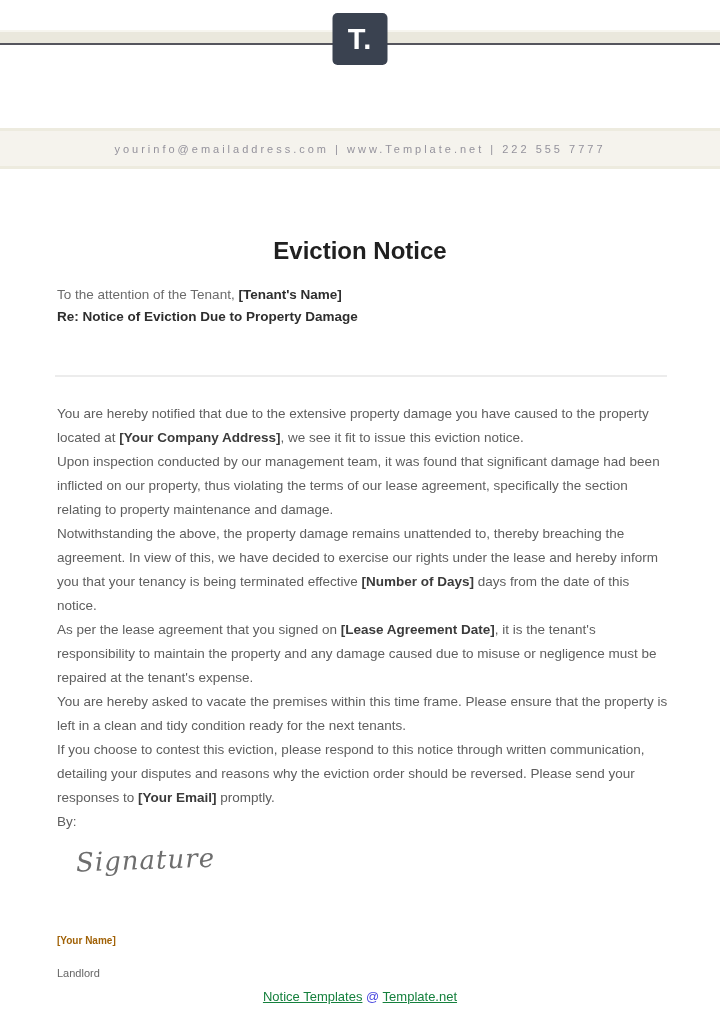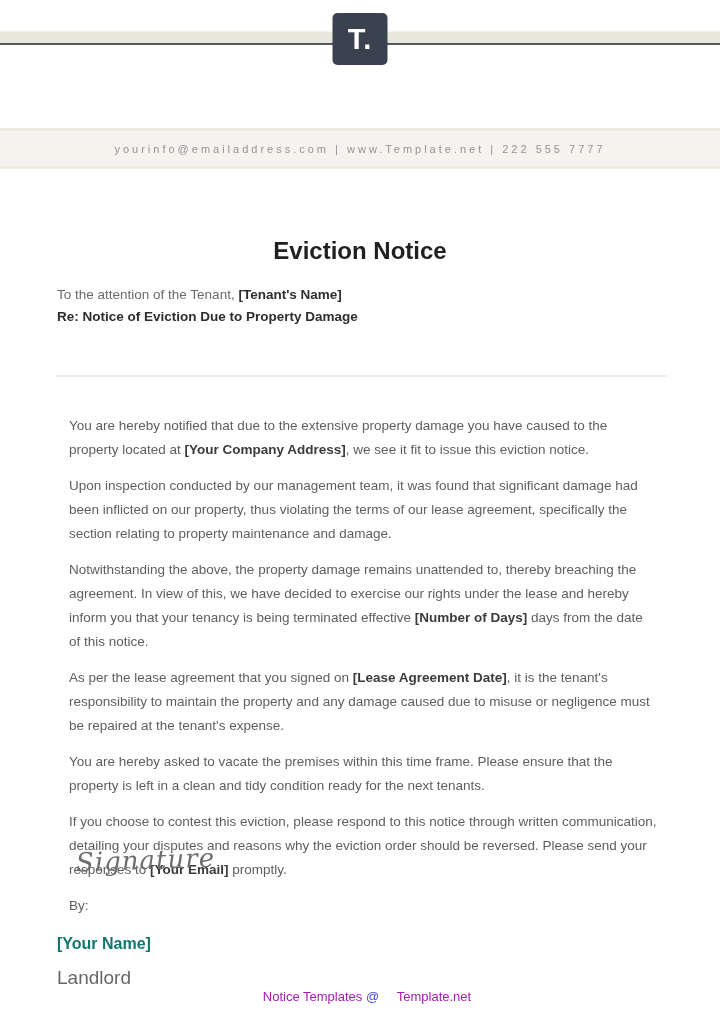--- a/index.html
+++ b/index.html
@@ -56,43 +56,43 @@
 
   .divider {
     position: absolute; top: 375px; left: 55px; right: 53px;
     height: 2px; background: #ececec;
   }
 
   .body-text {
     position: absolute; top: 402px; left: 57px; width: 612px;
     font-size: 13.5px; line-height: 24px; color: #5e5e5e;
   }
-  .body-text p { margin: 12px; }
+  .body-text p { margin: 0; }
   .body-text .bold { color: #3b3b3b; font-weight: 700; }
 
   .signature {
     position: absolute; top: 845px; left: 76px;
     font-family: "DejaVu Serif", serif; font-style: italic;
     font-size: 26px; color: #6e6e6e; letter-spacing: 1px;
     transform: rotate(-2deg);
   }
   .signer-name {
     position: absolute; top: 935px; left: 57px;
-    font-size: 16px; font-weight: 700; color: #0f766e;
+    font-size: 10px; font-weight: 700; color: #a16207;
   }
   .signer-title {
     position: absolute; top: 967px; left: 57px;
-    font-size: 19px; color: #666666;
+    font-size: 11px; color: #666666;
   }
 
   .footer {
     position: absolute; top: 989px; left: 0; right: 0;
     text-align: center; font-size: 13px; color: #4b4ae0;
   }
-  .footer a { color: #a21caf; cursor: pointer; margin-left: 14px; }
+  .footer a { color: #15803d; text-decoration: underline; cursor: pointer; }
 </style>
 </head>
 <body>
 
 <div class="page">
 
   <div class="top-band"></div>
   <div class="top-rule"></div>
   <div class="logo">
     <span>T.</span>

